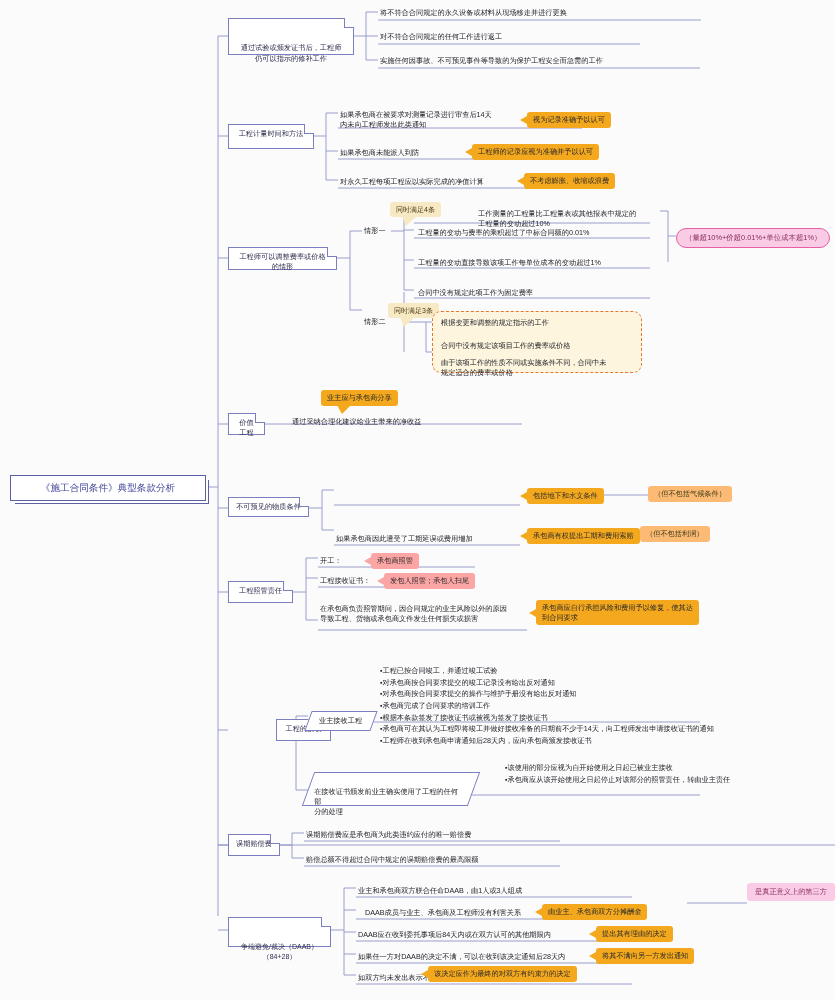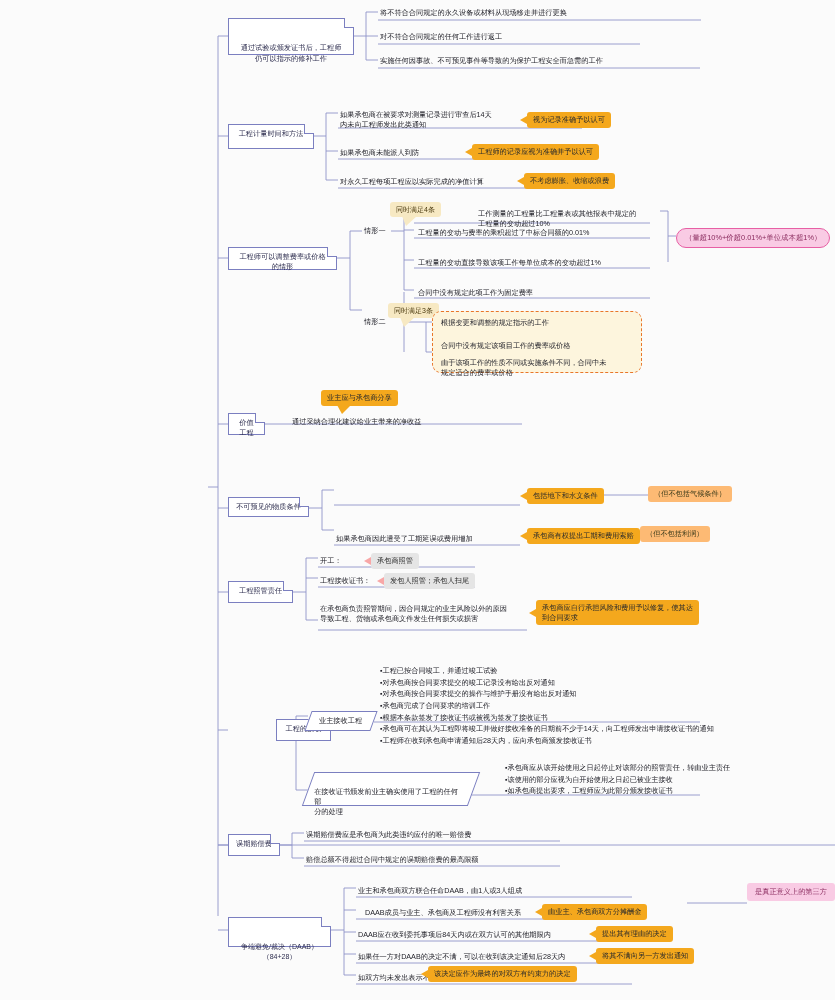--- a/index.html
+++ b/index.html
@@ -59,21 +59,21 @@
 
   
   .callout{
     position:absolute;
     border-radius:3px;
     padding:3px 6px;
     white-space:nowrap;
     line-height:1.35;
   }
   .c-orange{background:#f4a81d;color:#2b2b2b;}
-  .c-pink{background:#e5e5e5;color:#2b2b2b;}
+  .c-pink{background:#fca5a5;color:#2b2b2b;}
   .c-pinkbox{background:#f9cbe4;border:1px solid #e75fa4;color:#8a2b5e;border-radius:10px;padding:4px 8px;}
   .c-cream{background:#f7e9c3;color:#4a3a10;border-radius:3px;}
   .c-yellowbox{background:#fdba74;color:#3a3a1a;border:0;text-align:center;}
 
   
   .tail-left::after{
     content:"";position:absolute;left:-7px;top:50%;margin-top:-4px;
     border-top:4px solid transparent;border-bottom:4px solid transparent;
     border-right:7px solid #f4a81d;
   }
@@ -226,20 +226,23 @@
       <path d="M356 897 H632"></path>
       <path d="M356 919 H632"></path>
       <path d="M356 941 H632"></path>
       <path d="M356 963 H632"></path>
       <path d="M356 984 H632"></path>
 
       <path d="M687 903 H747"></path>
     </g>
   </svg>
 
+  <div class="node central" style="left:10px;top:475px;width:196px;">
+    <span>《施工合同条件》典型条款分析</span>
+  </div>
 
   <div class="node boxed" style="left:228px;top:18px;width:126px;height:37px;white-space:pre-line;">
     <span class="fold"></span>
     <span>通过试验或颁发证书后，工程师
 仍可以指示的修补工作</span>
   </div>
   <div class="plain nowrap" style="left:380px;top:8px;">将不符合合同规定的永久设备或材料从现场移走并进行更换</div>
   <div class="plain nowrap" style="left:380px;top:32px;">对不符合合同规定的任何工作进行返工</div>
   <div class="plain nowrap" style="left:380px;top:56px;">实施任何因事故、不可预见事件等导致的为保护工程安全而急需的工作</div>
 
@@ -331,23 +334,22 @@
     <div>根据本条款签发了接收证书或被视为签发了接收证书</div>
     <div>承包商可在其认为工程即将竣工并做好接收准备的日期前不少于14天，向工程师发出申请接收证书的通知</div>
     <div>工程师在收到承包商申请通知后28天内，应向承包商颁发接收证书</div>
   </div>
 
   <div class="node para" style="left:308px;top:772px;width:166px;height:34px;white-space:pre-line;">
     <span>在接收证书颁发前业主确实使用了工程的任何部
 分的处理</span>
   </div>
   <div class="bullets" style="left:505px;top:762px;width:330px;">
+    <div>该使用的部分应视为自开始使用之日起已被业主接收</div>
     <div>承包商应从该开始使用之日起停止对该部分的照管责任，转由业主责任</div>
-    <div>该使用的部分应视为自开始使用之日起已被业主接收</div>
-    <div>如承包商提出要求，工程师应为此部分颁发接收证书</div>
   </div>
 
   <div class="node boxed" style="left:228px;top:834px;width:52px;height:22px;">
     <span class="fold"></span>
     <span>误期赔偿费</span>
   </div>
   <div class="plain nowrap" style="left:306px;top:830px;">误期赔偿费应是承包商为此类违约应付的唯一赔偿费</div>
   <div class="plain nowrap" style="left:306px;top:855px;">赔偿总额不得超过合同中规定的误期赔偿费的最高限额</div>
 
   <div class="node boxed" style="left:228px;top:917px;width:103px;height:30px;white-space:pre-line;font-size:7px;">

